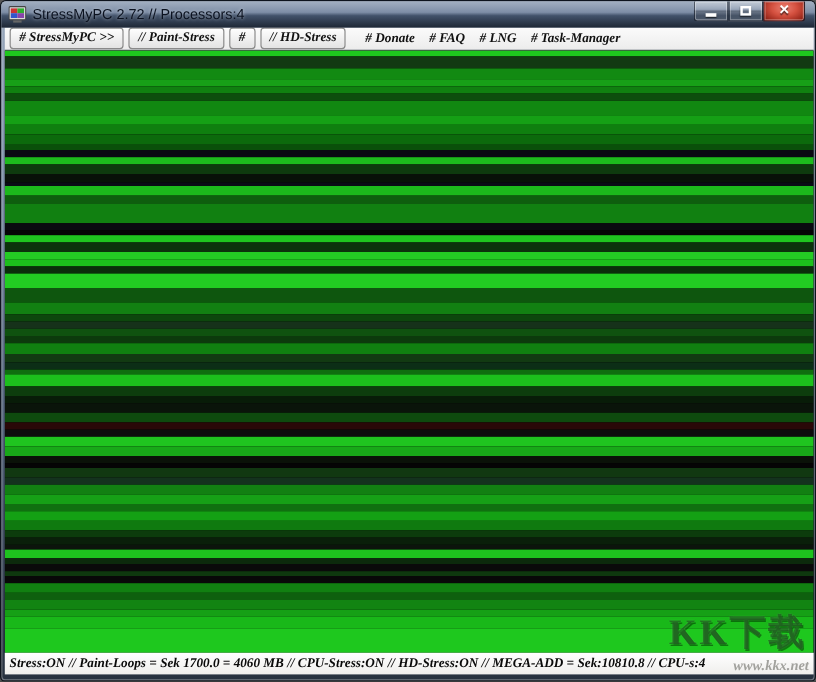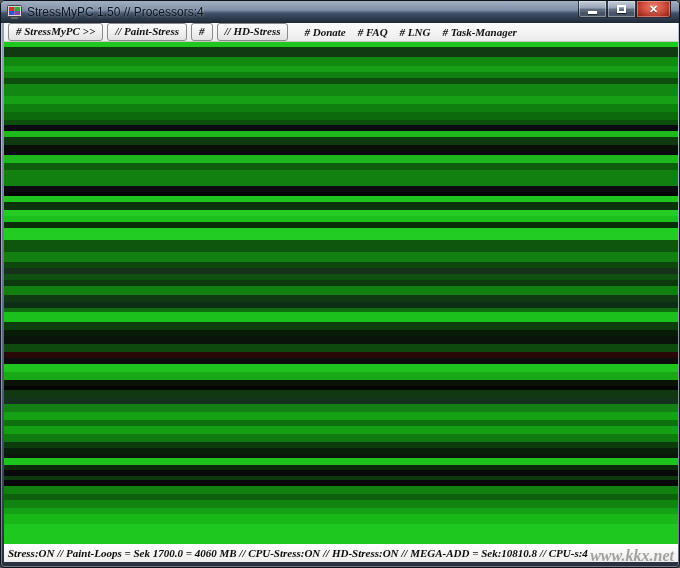--- a/index.html
+++ b/index.html
@@ -68,39 +68,39 @@
   }
   
   .statusbar{
     position:relative;height:18px;background:linear-gradient(180deg,#ffffff,#efeeec);
     display:flex;align-items:center;padding:0 4px;
     font-size:11px;font-weight:bold;font-style:italic;color:#0a0a0a;
     white-space:nowrap;overflow:hidden;
   }
   .wm-url{
     position:absolute;right:4px;top:3px;
-    font-size:16px;font-weight:bold;font-style:italic;
+    font-size:12px;font-weight:bold;font-style:italic;
     color:rgba(140,140,135,.8);pointer-events:none;
   }
 </style>
 </head>
 <body>
 
 <div class="window">
 
   <div class="titlebar">
     <svg class="app-icon" viewBox="0 0 15 14">
       <rect x="0.5" y="0.5" width="14" height="11" rx="1" fill="#d8d8d8" stroke="#444"></rect>
       <rect x="2" y="2" width="5.5" height="4" fill="#cc3333"></rect>
       <rect x="7.5" y="2" width="5.5" height="4" fill="#2fae2f"></rect>
       <rect x="2" y="6" width="5.5" height="4" fill="#3355cc"></rect>
       <rect x="7.5" y="6" width="5.5" height="4" fill="#8844aa"></rect>
       <rect x="4" y="12" width="7" height="2" fill="#666"></rect>
     </svg>
-    <span class="title-text">StressMyPC 1.50 // Processors:4</span>
+    <span class="title-text">StressMyPC 2.72 // Processors:4</span>
     <div class="win-controls">
       <div class="win-btn min">
           <span class="glyph-min"></span>
         </div>
       <div class="win-btn">
           <span class="glyph-max"></span>
         </div>
       <div class="win-btn close">
           <span class="glyph-close">✕</span>
         </div>
@@ -184,20 +184,21 @@
         <div class="stripe" style="background: rgb(12, 42, 12); height: 5px;"></div>
         <div class="stripe" style="background: rgb(10, 10, 10); height: 6px;"></div>
         <div class="stripe" style="background: rgb(14, 56, 14); height: 4px;"></div>
         <div class="stripe" style="background: rgb(8, 8, 8); height: 6px;"></div>
         <div class="stripe" style="background: rgb(17, 128, 17); height: 8px;"></div>
         <div class="stripe" style="background: rgb(14, 96, 14); height: 6px;"></div>
         <div class="stripe" style="background: rgb(18, 132, 18); height: 8px;"></div>
         <div class="stripe" style="background: rgb(22, 160, 22); height: 6px;"></div>
         <div class="stripe" style="background: rgb(25, 184, 25); height: 10px;"></div>
         <div class="stripe" style="background: rgb(30, 200, 30); height: 21px;"></div>
+        <span class="wm-logo">KK下载</span>
     </div>
 
     <div class="statusbar">
       <span>Stress:ON // Paint-Loops = Sek 1700.0 = 4060 MB // CPU-Stress:ON // HD-Stress:ON // MEGA-ADD = Sek:10810.8 // CPU-s:4</span>
       <span class="wm-url">www.kkx.net</span>
     </div>
 
   </div>
 </div>
 

